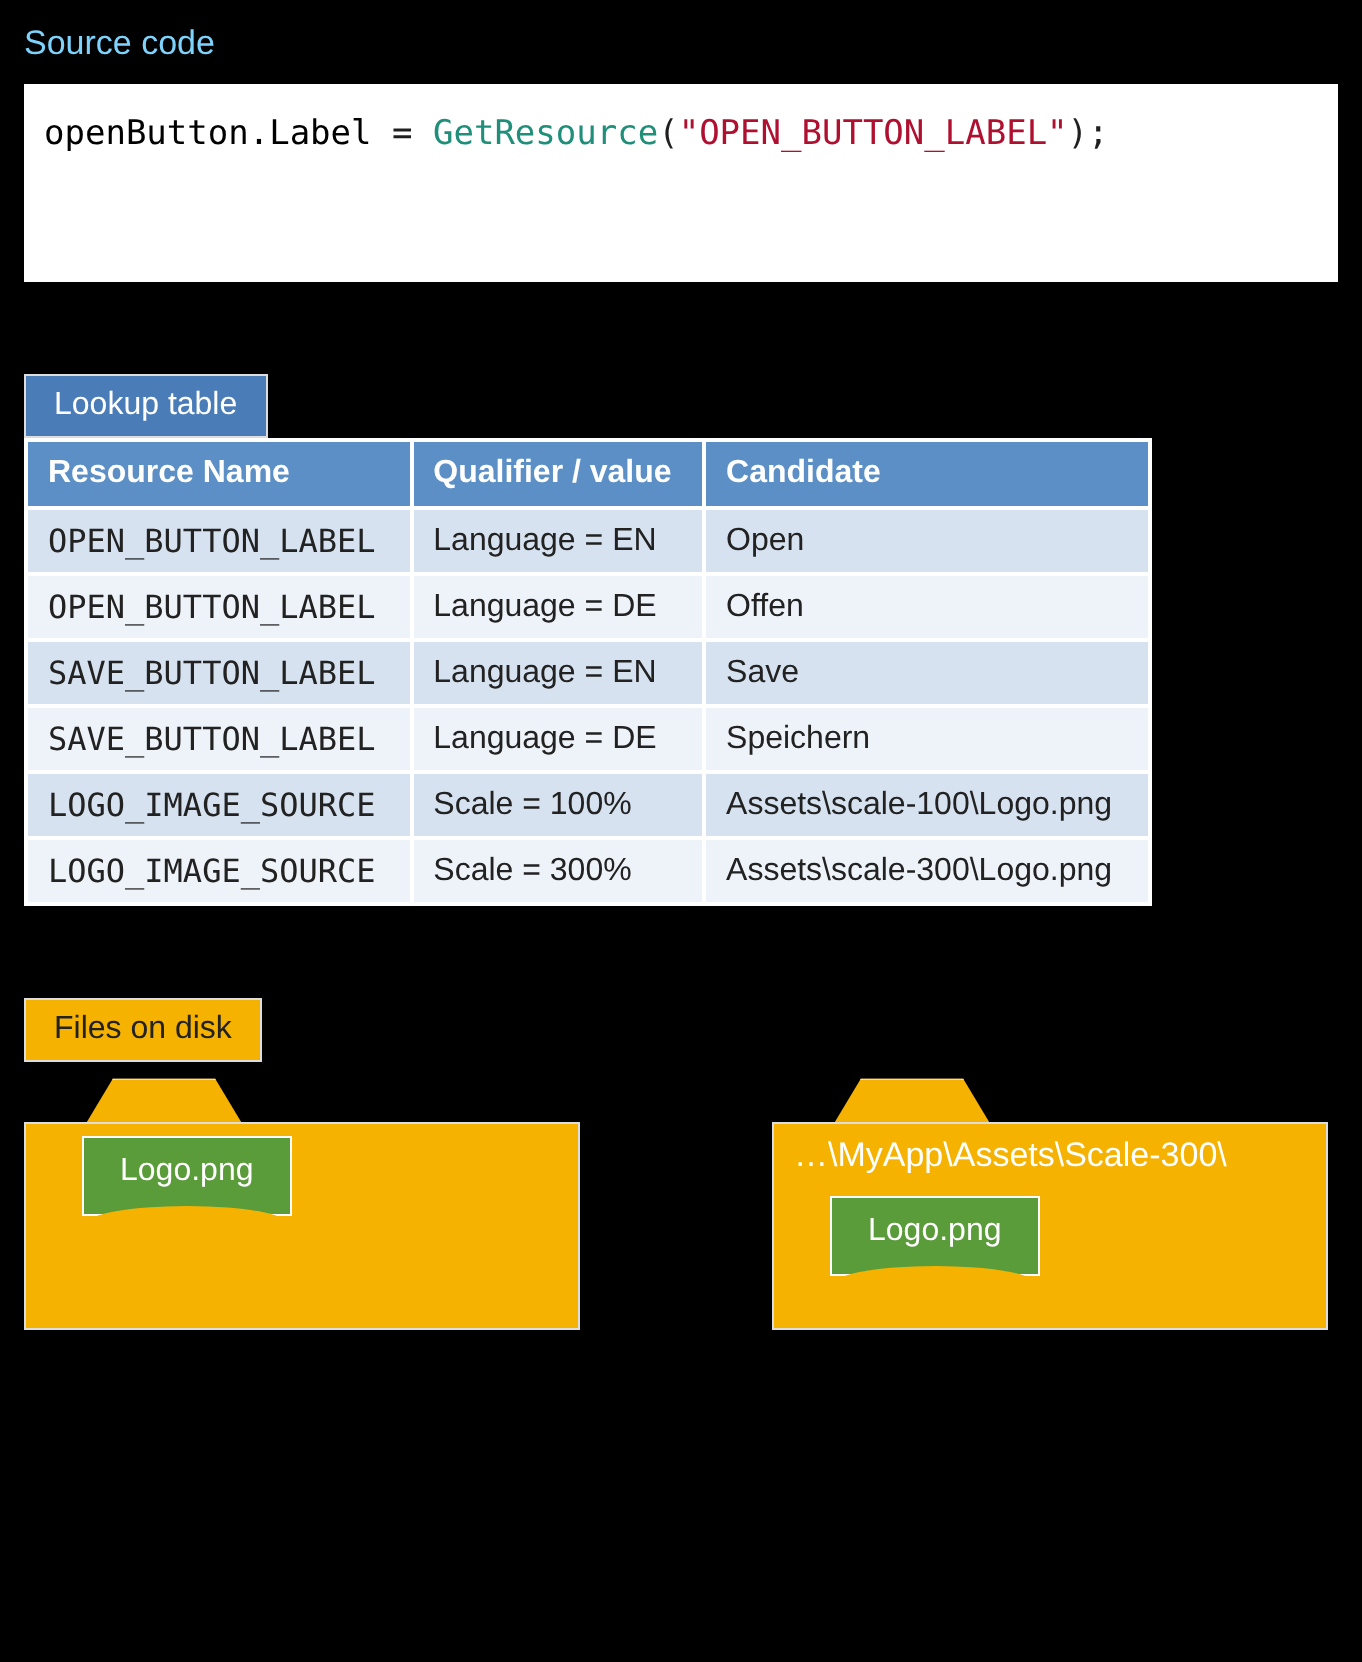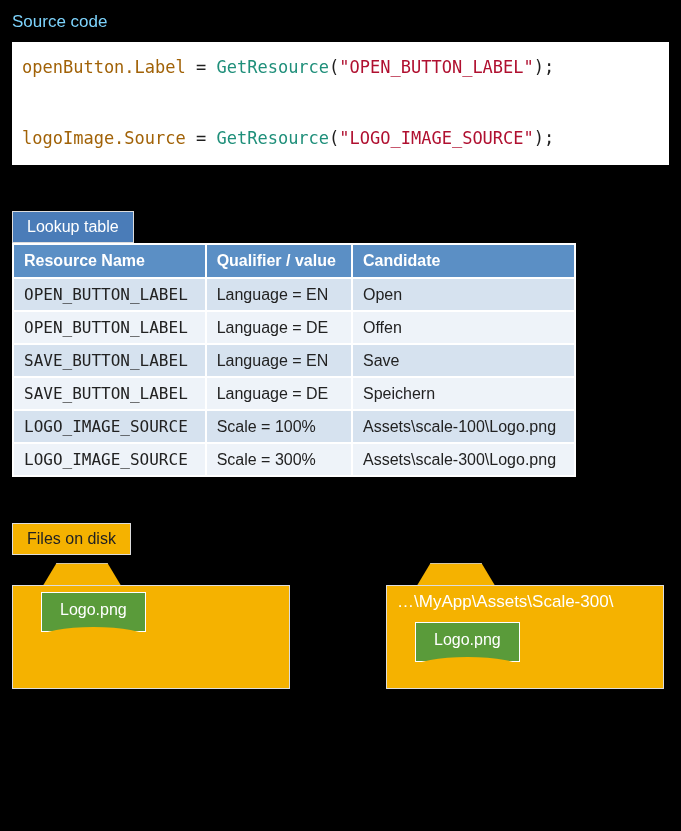--- a/index.html
+++ b/index.html
@@ -17,21 +17,21 @@
     margin-bottom: 10px;
   }
   .code-box {
     background: #fff;
     padding: 14px 10px;
     font-family: Consolas, monospace;
     font-size: 17px;
     line-height: 1.4;
   }
   .code-line { white-space: pre; margin: 0; }
-  .tok-obj { color: #a16207; text-align: center; }
+  .tok-obj { color: #000000; text-align: center; }
   .tok-op { color: #1f1f1f; }
   .tok-func { color: #1f8f7a; }
   .tok-paren { color: #1f1f1f; }
   .tok-str { color: #b01030; }
   .spacer { height: 46px; }
 
   .lookup-badge {
     display: inline-block;
     background: #4a7cb8;
     color: #fff;
@@ -131,21 +131,20 @@
 <body>
 
 
 
 
 <div class="section-label">Source code</div>
 <div class="code-box">
   <div class="code-line"><span class="tok-obj">openButton.Label</span><span class="tok-op"> = </span><span class="tok-func">GetResource</span><span class="tok-paren">(</span><span class="tok-str">"OPEN_BUTTON_LABEL"</span><span class="tok-paren">);</span></div>
   <div class="code-line">&nbsp;</div>
   <div class="code-line">&nbsp;</div>
-  <div class="code-line"><span class="tok-obj">logoImage.Source</span><span class="tok-op"> = </span><span class="tok-func">GetResource</span><span class="tok-paren">(</span><span class="tok-str">"LOGO_IMAGE_SOURCE"</span><span class="tok-paren">);</span></div>
 </div>
 
 <div class="spacer"></div>
 
 
 <div class="lookup-badge">Lookup table</div>
 <table class="lookup-table">
   <thead>
     <tr>
       <th>Resource Name</th>

